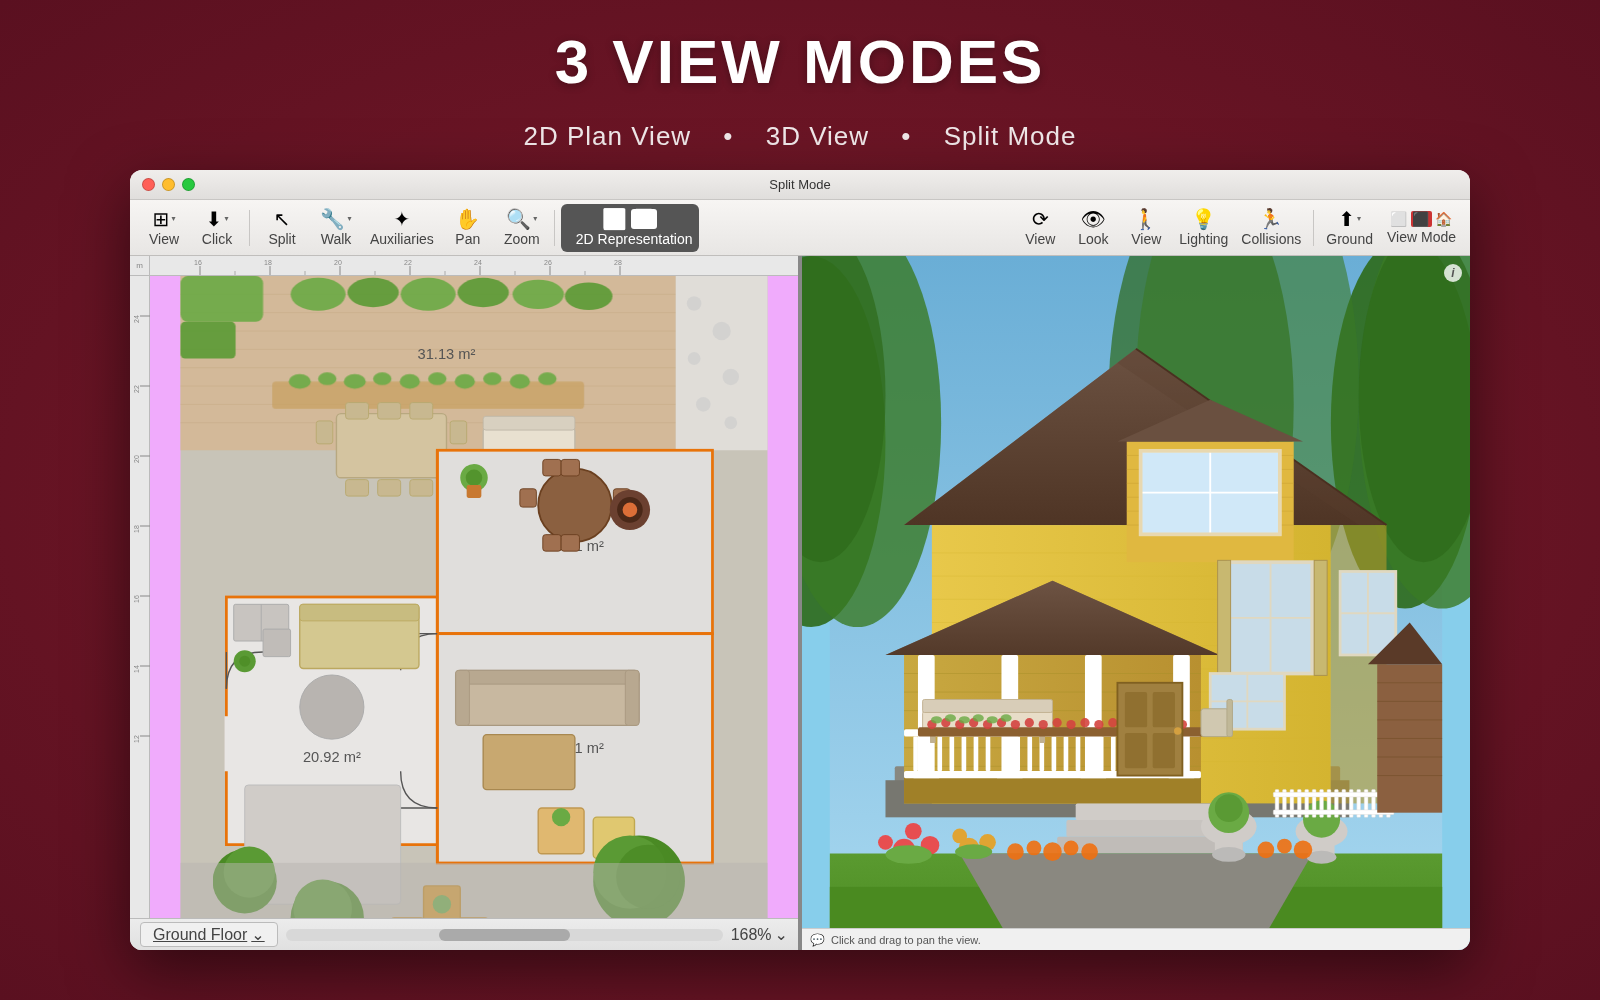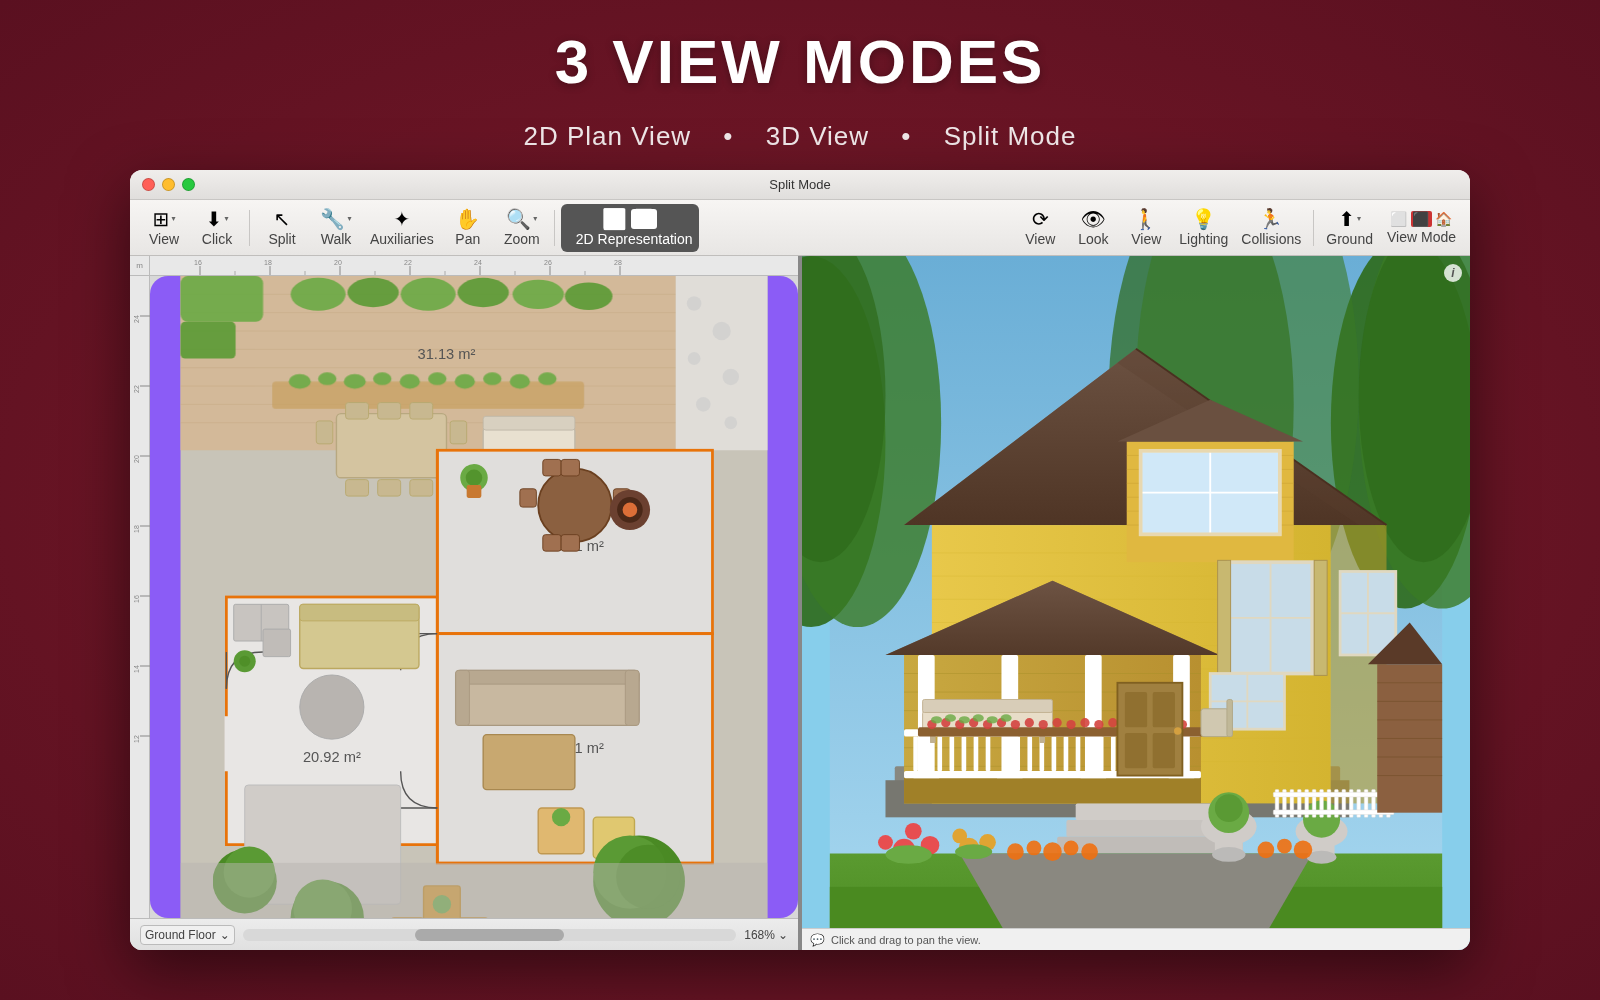--- a/index.html
+++ b/index.html
@@ -190,23 +190,22 @@
       font-size: 8px;
       display: flex;
       align-items: center;
       justify-content: center;
       color: #888;
     }
 
     .plan-canvas {
       position: absolute;
       top: 20px; left: 20px; right: 0; bottom: 32px;
-      background: #8b5cf6;
+      background: #f0abfc;
       overflow: hidden;
-      border-radius: 18px;
     }
 
     
     .bottom-bar {
       position: absolute;
       bottom: 0; left: 0; right: 0;
       height: 32px;
       background: linear-gradient(180deg, #ececec 0%, #e0e0e0 100%);
       border-top: 1px solid #bbb;
       display: flex;
@@ -216,44 +215,45 @@
       font-size: 12px;
       color: #444;
     }
 
     .floor-dropdown {
       display: flex;
       align-items: center;
       background: #f0f0f0;
       border: 1px solid #bbb;
       border-radius: 4px;
-      padding: 2px 4px;
+      padding: 2px 12px;
       gap: 4px;
-      font-size: 12px;
+      font-size: 16px;
+      text-decoration: underline;
     }
 
     .scrollbar-h {
       flex: 1;
       height: 12px;
       background: #d8d8d8;
       border-radius: 6px;
       position: relative;
       overflow: hidden;
     }
     .scrollbar-thumb {
       position: absolute;
       left: 35%;
       width: 30%;
       height: 100%;
       background: #aaa;
       border-radius: 6px;
     }
 
     .zoom-display {
-      font-size: 12px;
+      font-size: 16px;
       color: #444;
       display: flex;
       align-items: center;
       gap: 3px;
     }
 
     
     .view-3d {
       width: 50%;
       height: 100%;

